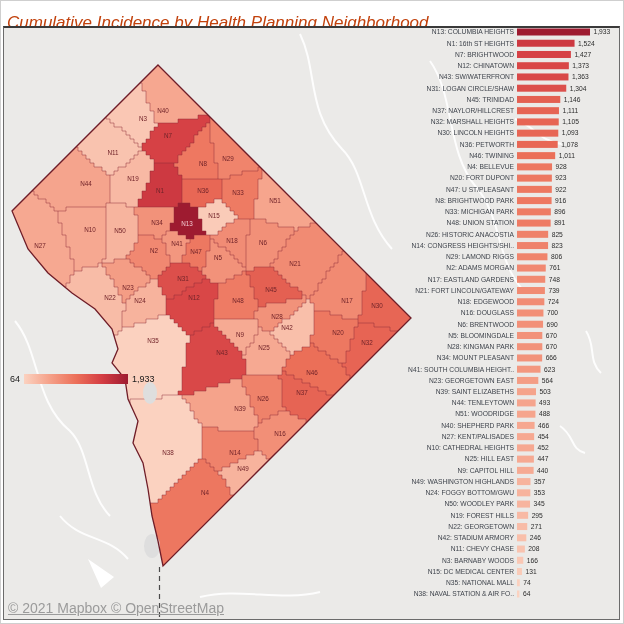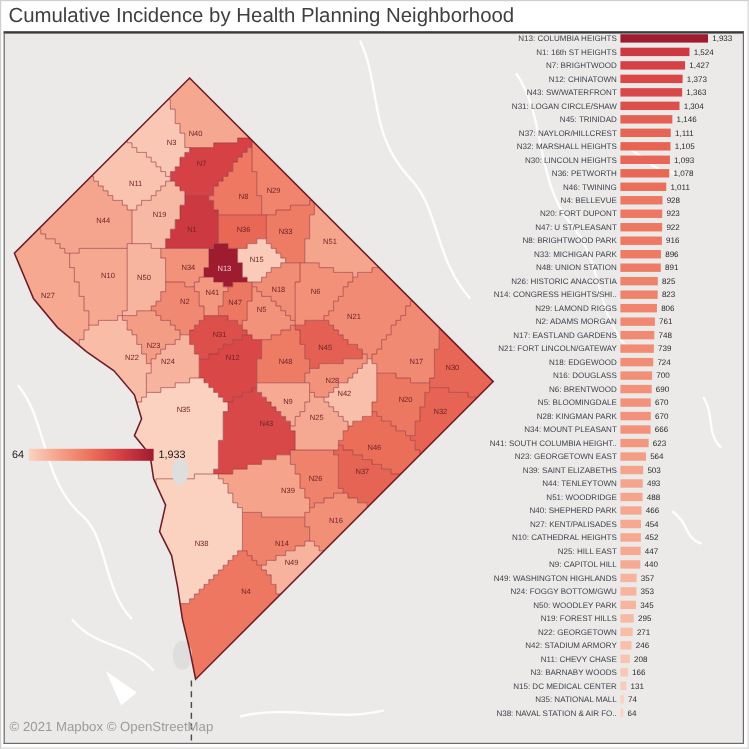--- a/index.html
+++ b/index.html
@@ -1,27 +1,27 @@
 <!DOCTYPE html>
 <html><head>
 <meta charset="utf-8">
 <style>
   html,body{margin:0;padding:0;}
   body{width:624px;height:624px;overflow:hidden;background:#ffffff;
        font-family:"Liberation Sans",sans-serif;position:relative;}
   #frame{position:absolute;left:0;top:0;width:622px;height:622px;border:1px solid #cfcfcf;}
-  #title{position:absolute;left:7px;top:3px;font-size:17px;color:#404040;white-space:nowrap;}
+  #title{position:absolute;left:7px;top:13px;font-size:17px;color:#c2410c;white-space:nowrap;font-style:italic;}
   #panel{position:absolute;left:3px;top:26px;width:617px;height:594px;box-sizing:border-box;
          background:#ebeae8;border:1px solid #6b6b6b;border-top:2px solid #3a3a3a;}
   #viz{position:absolute;left:0;top:0;}
   svg text{font-family:"Liberation Sans",sans-serif;}
   #legend{position:absolute;left:10px;top:374px;display:flex;align-items:center;gap:4px;z-index:5;}
   #legend .lg-label{font-size:9px;color:#1a1a1a;}
   #legend .lg-bar{width:104px;height:10px;}
-  #attribution{position:absolute;left:8px;top:600px;font-size:11px;color:#9b9b9b;z-index:5;}
+  #attribution{position:absolute;left:8px;top:600px;font-size:14px;color:#9b9b9b;z-index:5;text-decoration:underline;}
 </style>
 </head>
 <body>
 
 <div id="frame"></div>
 <div id="title">Cumulative Incidence by Health Planning Neighborhood</div>
 
 <div id="panel">
   <svg id="viz" width="615" height="592" viewBox="4 27 615 592">
       <defs>

